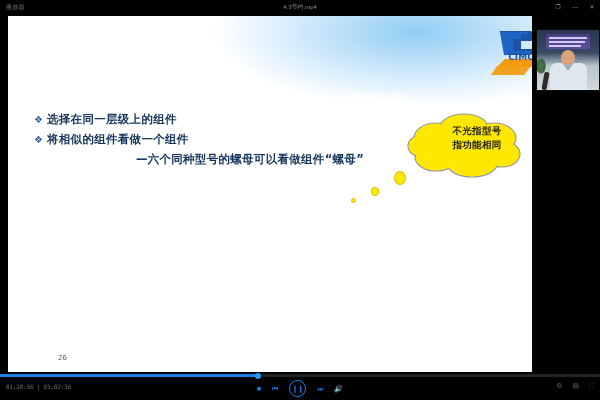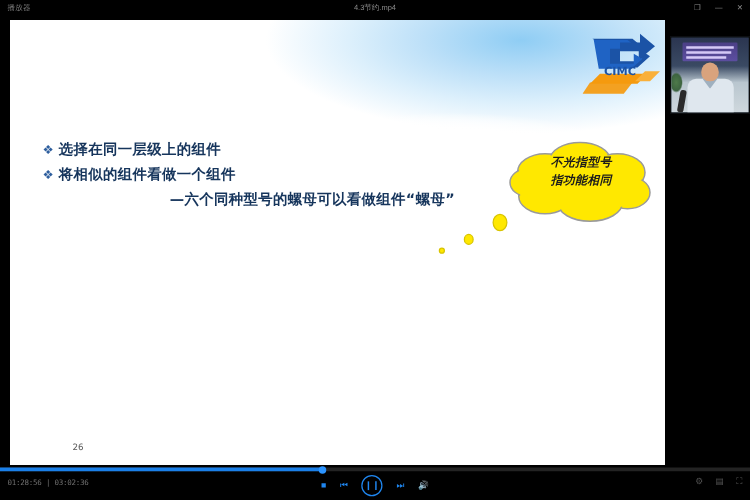--- a/index.html
+++ b/index.html
@@ -100,21 +100,21 @@
   .sky-cloud-b {
     position: absolute;
     left: 430px; top: 78px;
     width: 110px; height: 46px;
     background: radial-gradient(ellipse 54px 22px at 50% 50%, #ffffff 0%, #ffffff 52%, rgba(255,255,255,0) 82%);
   }
 
   
   #logo {
     position: absolute;
-    left: 458px; top: 3px;
+    left: 483px; top: 3px;
     width: 64px; height: 62px;
   }
 
   
   #bullets {
     position: absolute;
     left: 26px; top: 96px;
     width: 330px;
     color: #17365d;
     font-family: "DejaVu Sans", sans-serif;
@@ -161,30 +161,29 @@
   #dot-big   { left: 386px; top: 155px; width: 10px; height: 12px; }
 
   
   #callout {
     position: absolute;
     left: 398px; top: 96px;
     width: 118px; height: 68px;
   }
   #callout-text {
     position: absolute;
-    left: 0; top: 12px;
+    left: 12px; top: 12px;
     width: 118px;
     text-align: center;
     font-family: "DejaVu Sans", sans-serif;
     font-size: 9.5px;
     font-weight: bold;
     color: #1c1c1c;
     line-height: 14px;
     letter-spacing: 0.3px;
-    font-style: italic;
   }
 
   
   #slide-number {
     position: absolute;
     left: 10px; top: 338px;
     font-size: 7px;
     color: #5a5a5a;
     font-family: "DejaVu Sans", sans-serif;
     margin-left: 40px;

